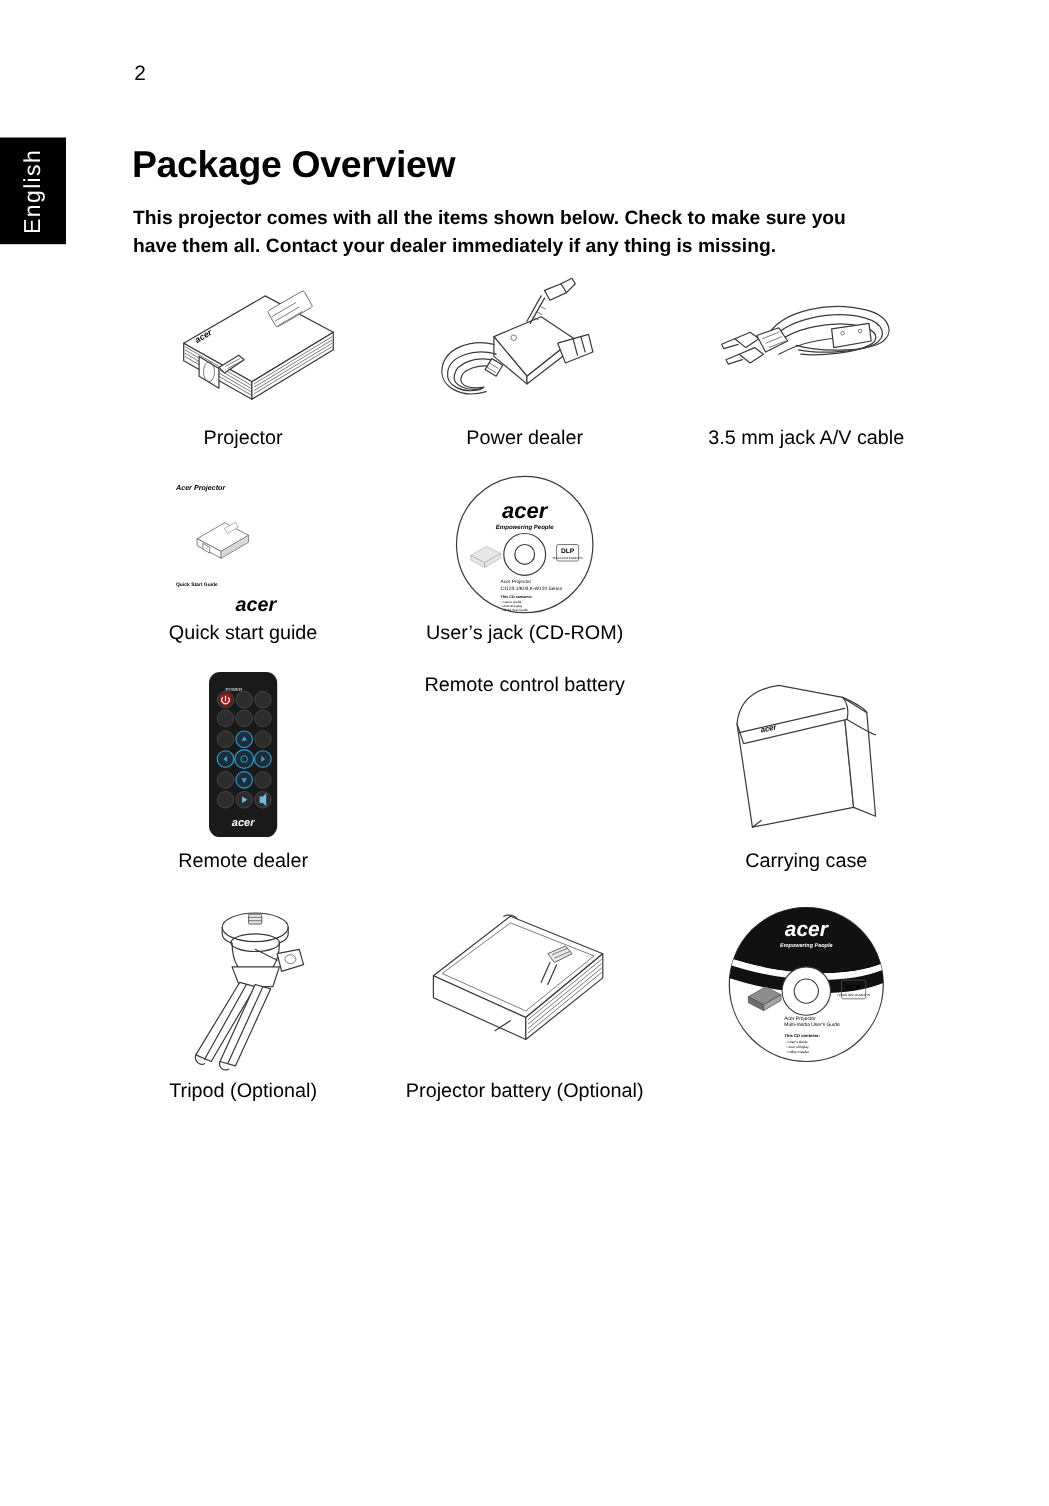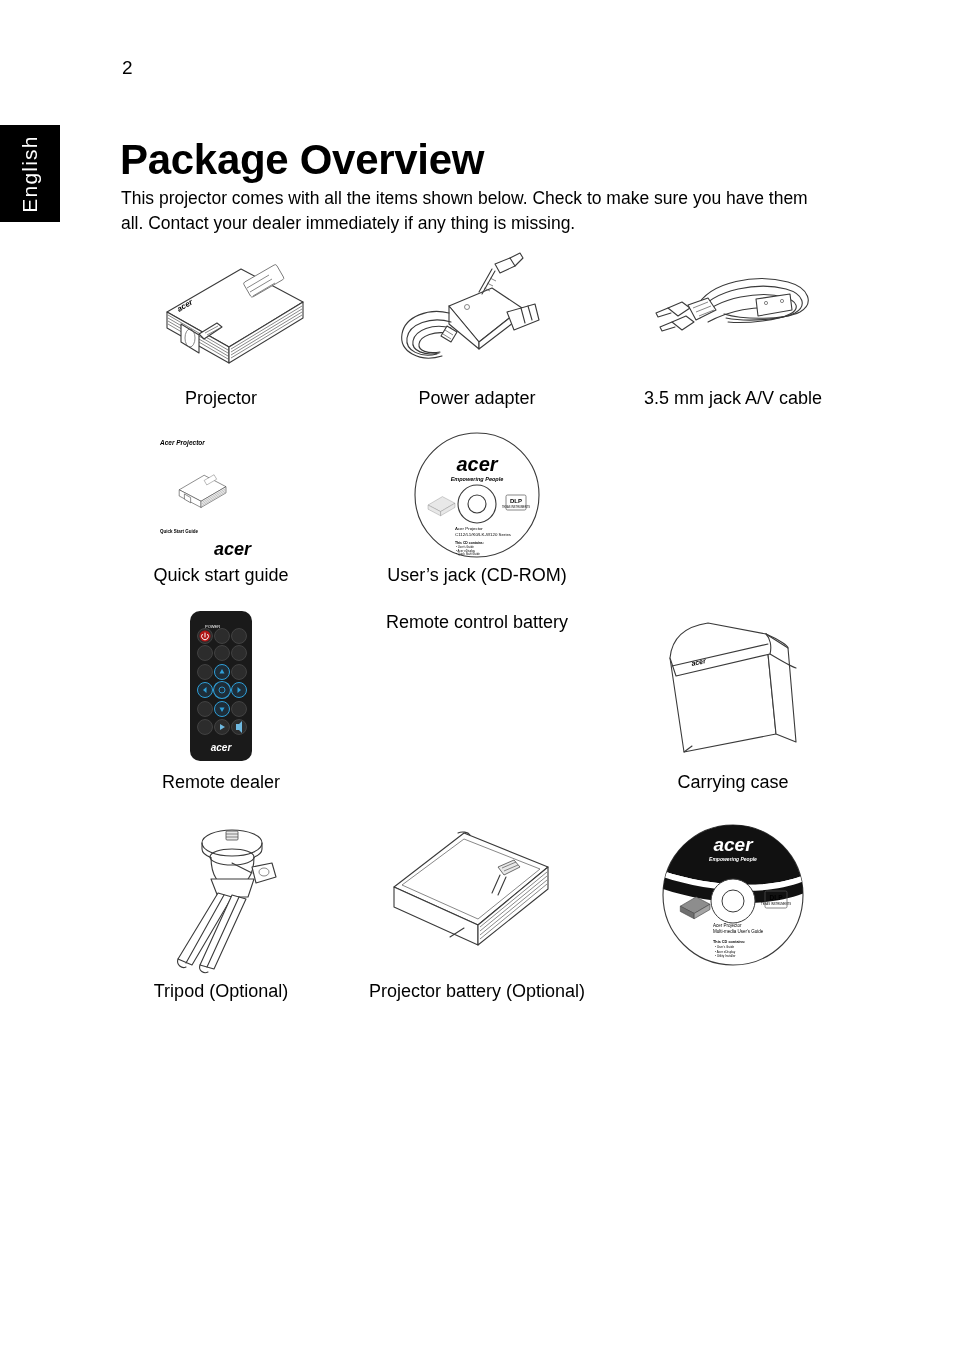--- a/index.html
+++ b/index.html
@@ -42,31 +42,32 @@
   .page-number {
     position: absolute;
     left: 122px;
     top: 57px;
     font-size: 19px;
   }
   .page-title {
     position: absolute;
     left: 120px;
     top: 108px;
-    font-size: 42px;
+    font-size: 34px;
     font-weight: bold;
     letter-spacing: -0.3px;
   }
   .intro {
     position: absolute;
     left: 121px;
     top: 168px;
     width: 690px;
     font-size: 17.5px;
     line-height: 25px;
+    font-weight: bold;
   }
 
   
   .grid {
     position: absolute;
     left: 108px;
     top: 250px;
     width: 740px;
   }
   .grid-row {
@@ -204,21 +205,21 @@
           <path class="ln" d="M64 84 C48 80 33 86 32 94 C31 101 41 104 53 102"></path>
           <path class="ln" d="M62 63 C42 58 18 66 15 84 C12 101 32 113 55 106"></path>
 
           <path class="fillw" d="M60 76 L70 82 L64 92 L54 86 Z"></path>
           <g class="ln-thin">
             <path d="M58 80 L66 85"></path>
               <path d="M56 84 L64 89"></path>
           </g>
         </svg>
       </div>
-      <div class="caption">Power adapter</div>
+      <div class="caption">Power dealer</div>
     </div>
 
     <div class="cell">
       <div class="art">
         <svg width="190" height="132" viewBox="0 0 190 132">
 
           <g class="ln">
             <path d="M58 58 C72 30 120 24 150 32 C172 38 176 54 162 62 C146 70 106 70 86 64"></path>
             <path d="M60 63 C76 38 122 32 148 39 C166 44 169 56 157 63 C144 70 108 72 88 68"></path>
             <path d="M62 68 C80 46 124 41 146 47 C160 51 162 59 152 64 C141 70 110 74 90 72"></path>

